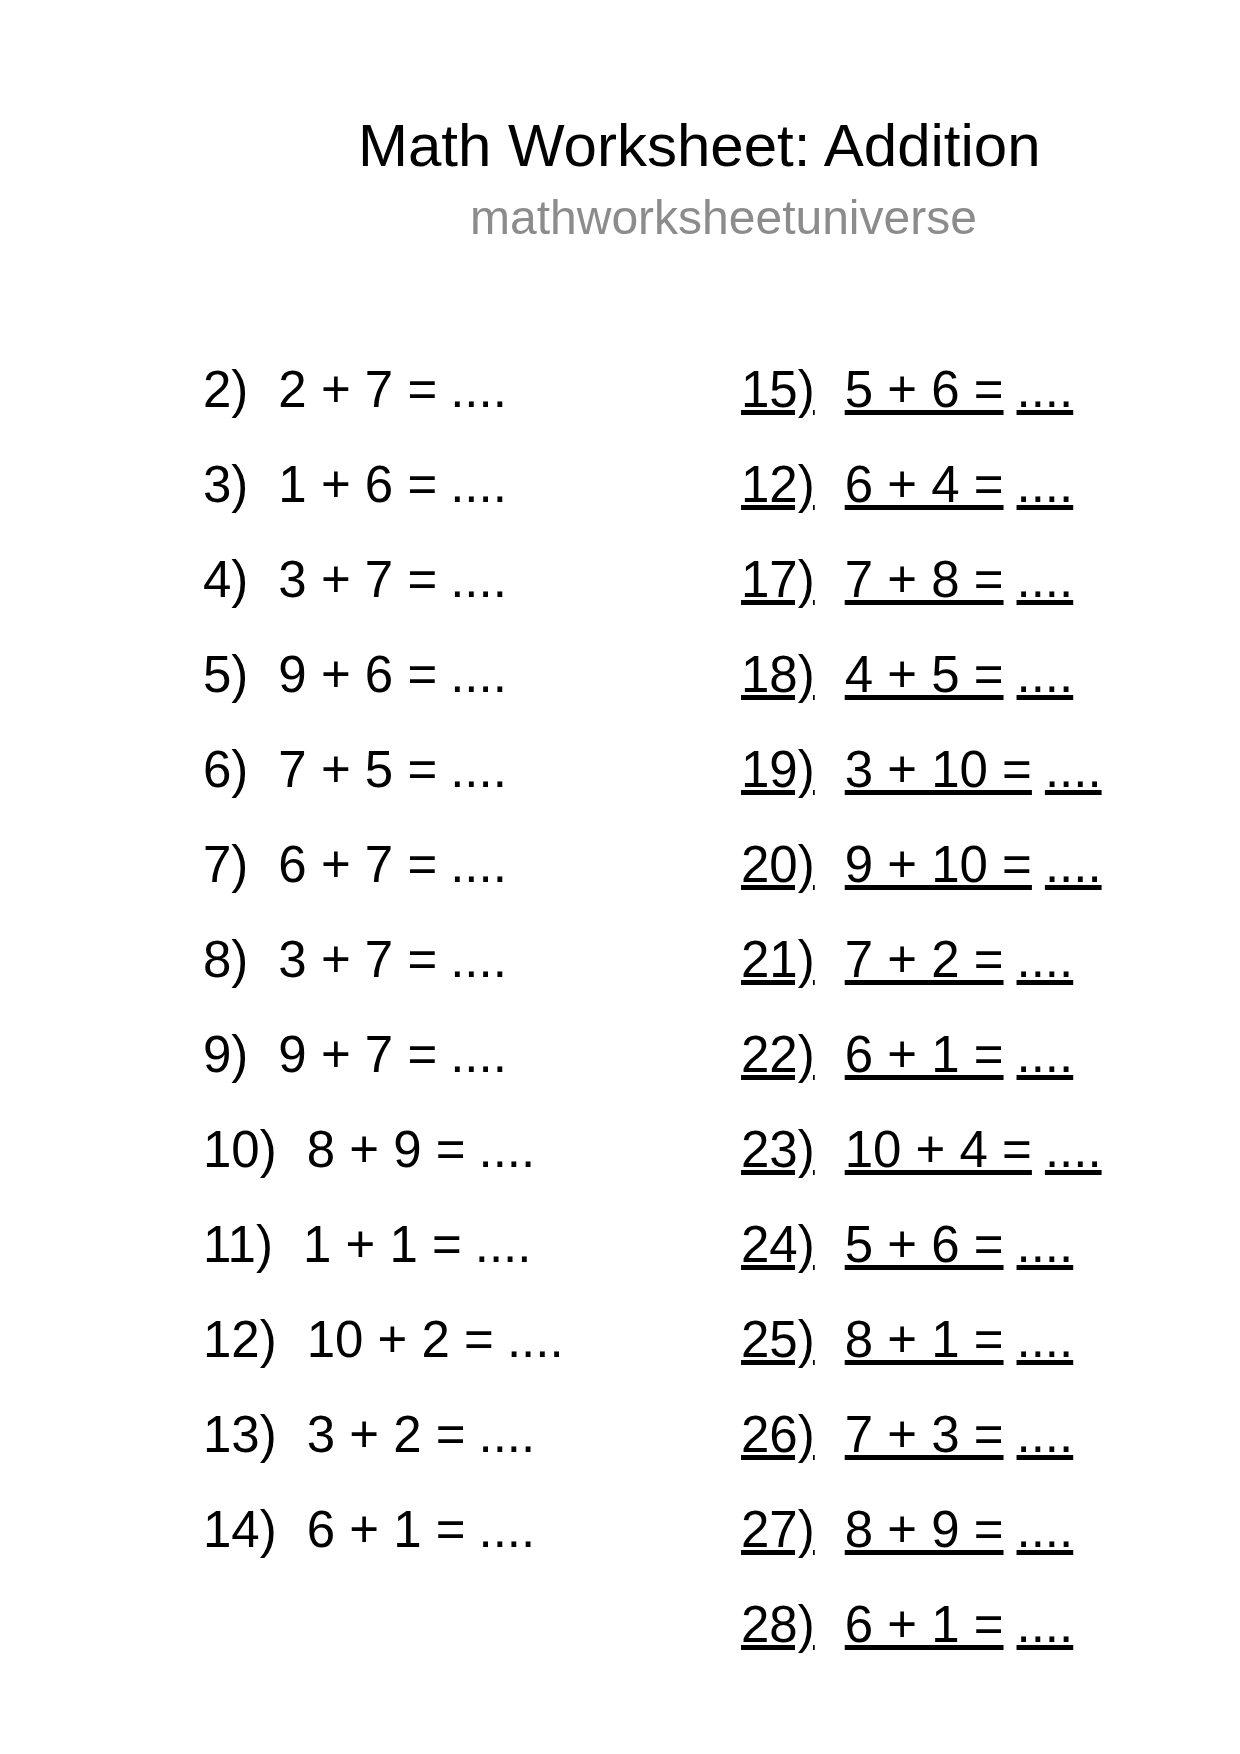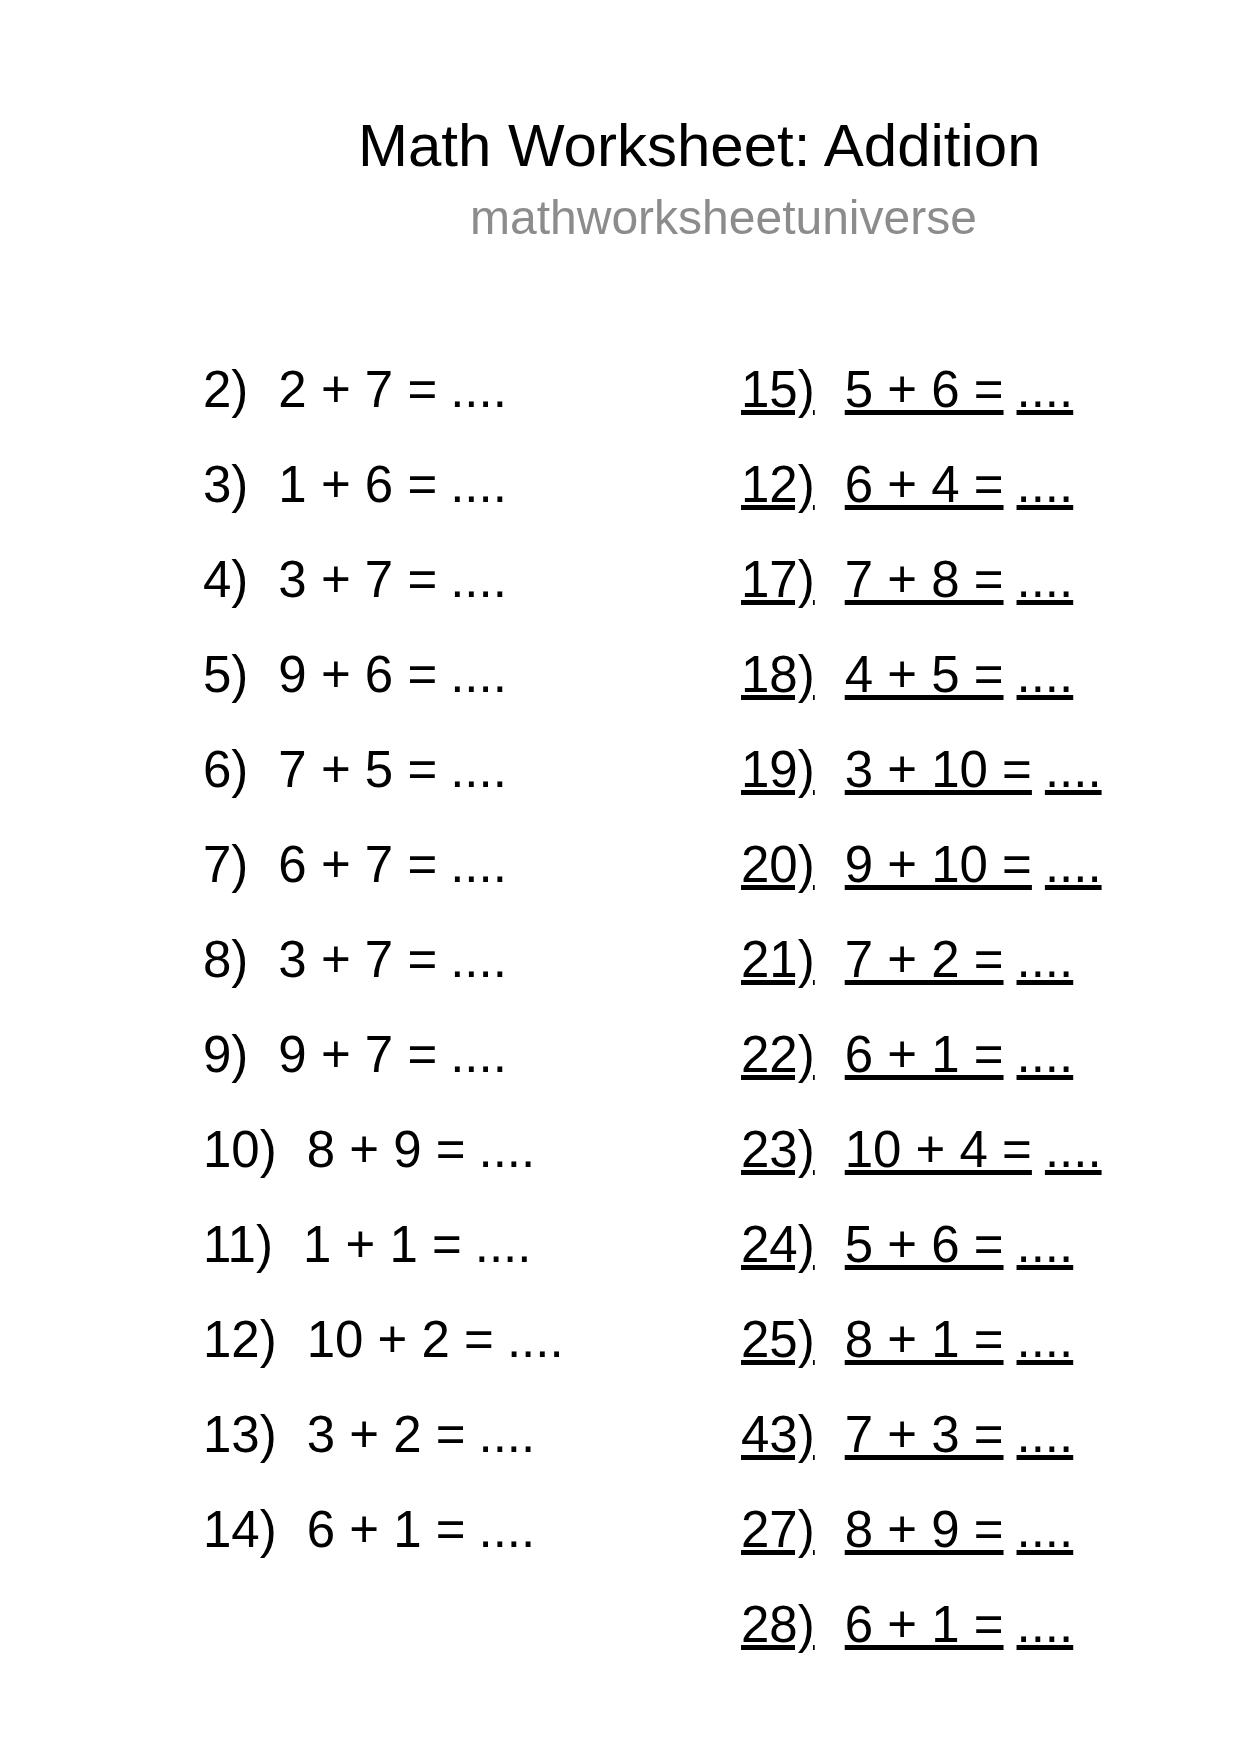--- a/index.html
+++ b/index.html
@@ -76,18 +76,18 @@
     <div class="row"><span class="num">12)</span><span class="expr">6 + 4 =</span><span class="blank">....</span></div>
     <div class="row"><span class="num">17)</span><span class="expr">7 + 8 =</span><span class="blank">....</span></div>
     <div class="row"><span class="num">18)</span><span class="expr">4 + 5 =</span><span class="blank">....</span></div>
     <div class="row"><span class="num">19)</span><span class="expr">3 + 10 =</span><span class="blank">....</span></div>
     <div class="row"><span class="num">20)</span><span class="expr">9 + 10 =</span><span class="blank">....</span></div>
     <div class="row"><span class="num">21)</span><span class="expr">7 + 2 =</span><span class="blank">....</span></div>
     <div class="row"><span class="num">22)</span><span class="expr">6 + 1 =</span><span class="blank">....</span></div>
     <div class="row"><span class="num">23)</span><span class="expr">10 + 4 =</span><span class="blank">....</span></div>
     <div class="row"><span class="num">24)</span><span class="expr">5 + 6 =</span><span class="blank">....</span></div>
     <div class="row"><span class="num">25)</span><span class="expr">8 + 1 =</span><span class="blank">....</span></div>
-    <div class="row"><span class="num">43)</span><span class="expr">7 + 3 =</span><span class="blank">....</span></div>
+    <div class="row"><span class="num">26)</span><span class="expr">7 + 3 =</span><span class="blank">....</span></div>
     <div class="row"><span class="num">27)</span><span class="expr">8 + 9 =</span><span class="blank">....</span></div>
     <div class="row"><span class="num">28)</span><span class="expr">6 + 1 =</span><span class="blank">....</span></div>
   </div>
 
 </div>
 
 </body></html>

